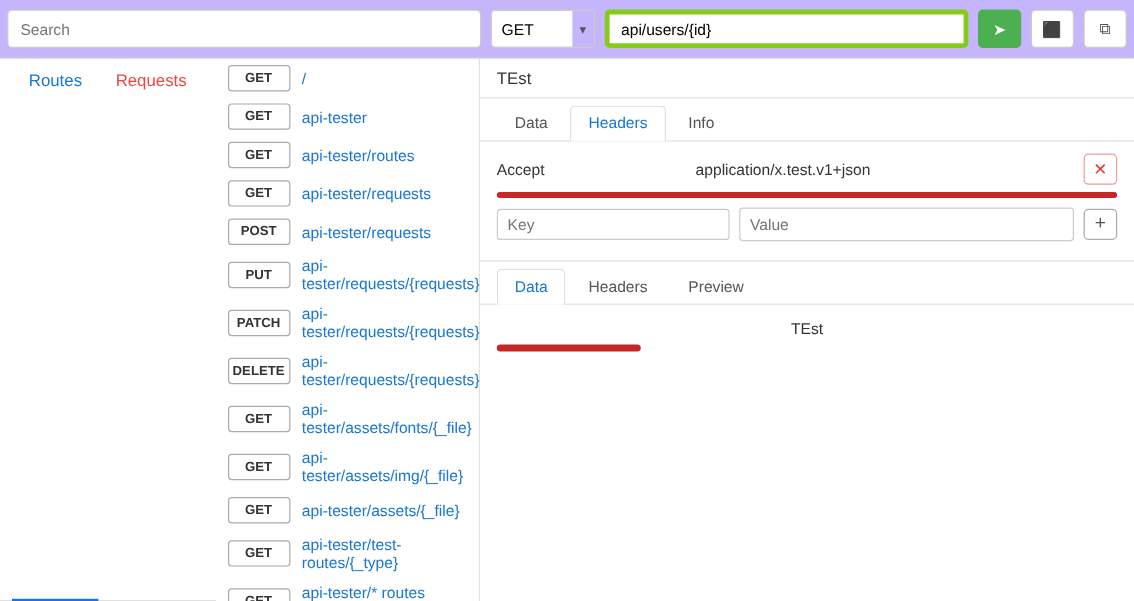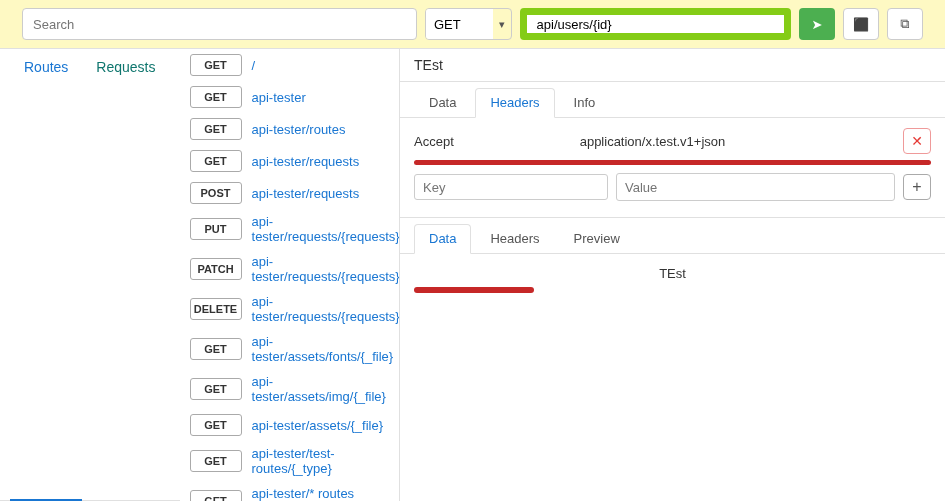--- a/index.html
+++ b/index.html
@@ -2,24 +2,24 @@
 <html><head>
   <meta charset="utf-8">
   <style>
     * { box-sizing: border-box; margin: 0; padding: 0; font-family: -apple-system, BlinkMacSystemFont, 'Segoe UI', sans-serif; font-size: 13px; }
     body { background: #fff; overflow: hidden; width: 945px; height: 501px; display: flex; flex-direction: column; }
 
     
     .top-bar {
       display: flex;
       align-items: center;
-      padding: 8px 22px;
+      padding: 8px 6px;
       border-bottom: 1px solid #e0e0e0;
       gap: 8px;
-      background: #fef9c3;
+      background: #c4b5fd;
     }
     .search-input {
       width: 395px;
       height: 32px;
       border: 1px solid #ccc;
       border-radius: 4px;
       padding: 0 10px;
       color: #999;
       font-size: 13px;
       outline: none;
@@ -46,21 +46,21 @@
     }
     .method-dropdown-arrow {
       padding: 0 6px;
       color: #555;
       pointer-events: none;
       font-size: 11px;
     }
     .url-input {
       flex: 1;
       height: 32px;
-      border: 7px solid #84cc16;
+      border: 4px solid #84cc16;
       border-radius: 4px;
       padding: 0 10px;
       font-size: 13px;
       outline: none;
     }
     .send-btn {
       background: #4caf50;
       border: none;
       border-radius: 4px;
       width: 36px;
@@ -101,21 +101,21 @@
       overflow: hidden;
     }
     .left-tabs {
       display: flex;
       border-bottom: 1px solid #e0e0e0;
       padding: 0 10px;
     }
     .left-tab {
       padding: 10px 14px;
       cursor: pointer;
-      color: #0f766e;
+      color: #ef4444;
       font-size: 14px;
       border-bottom: 2px solid transparent;
       margin-bottom: -1px;
     }
     .left-tab.active {
       color: #1976d2;
       border-bottom: 2px solid #1976d2;
       font-weight: 500;
     }
     .route-list {

